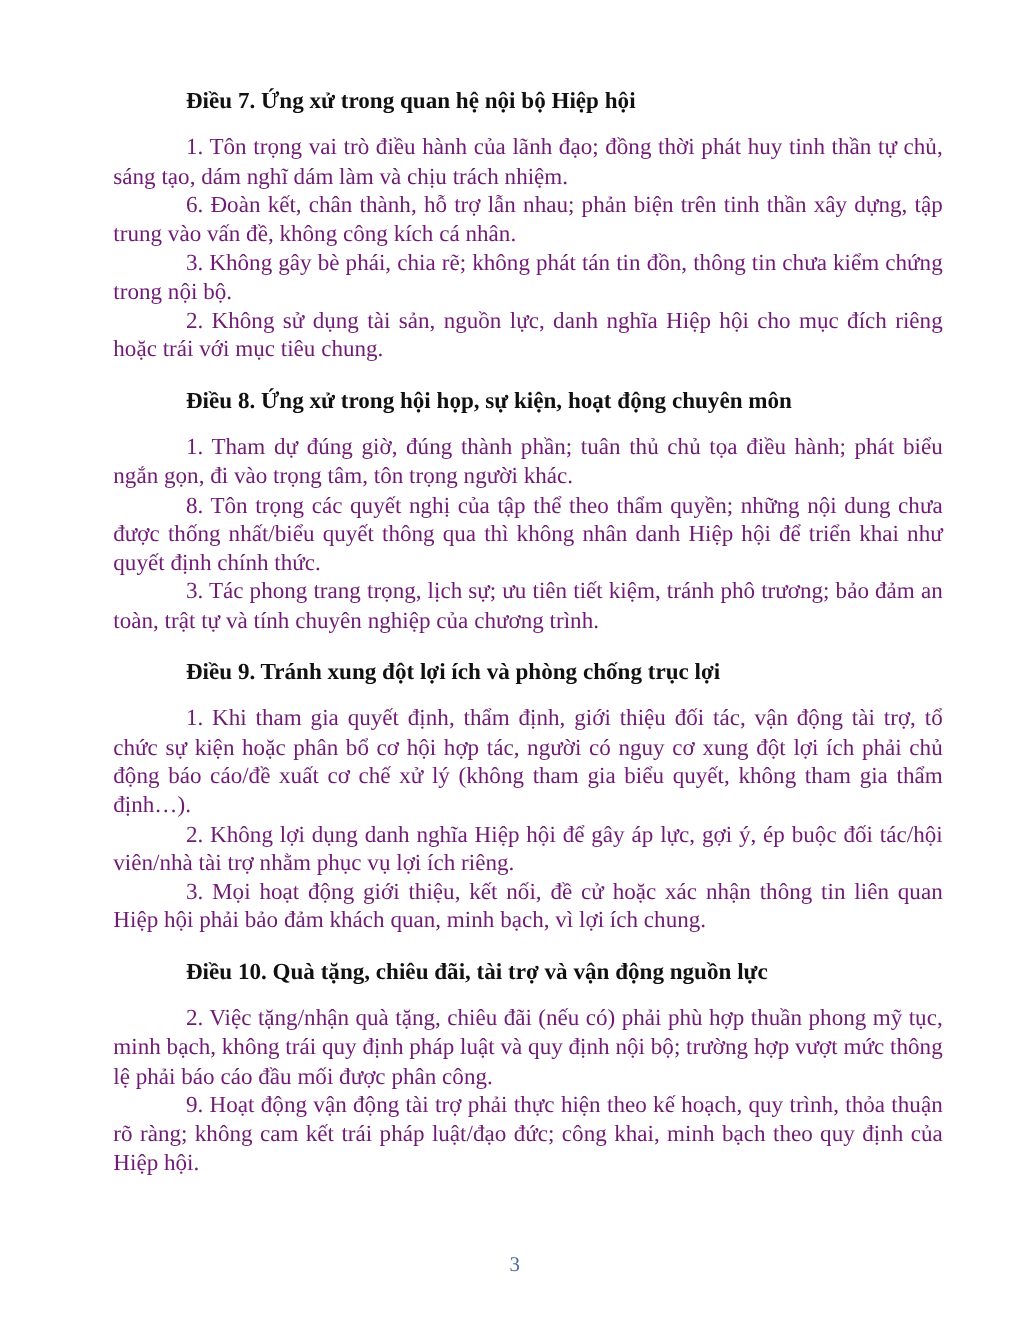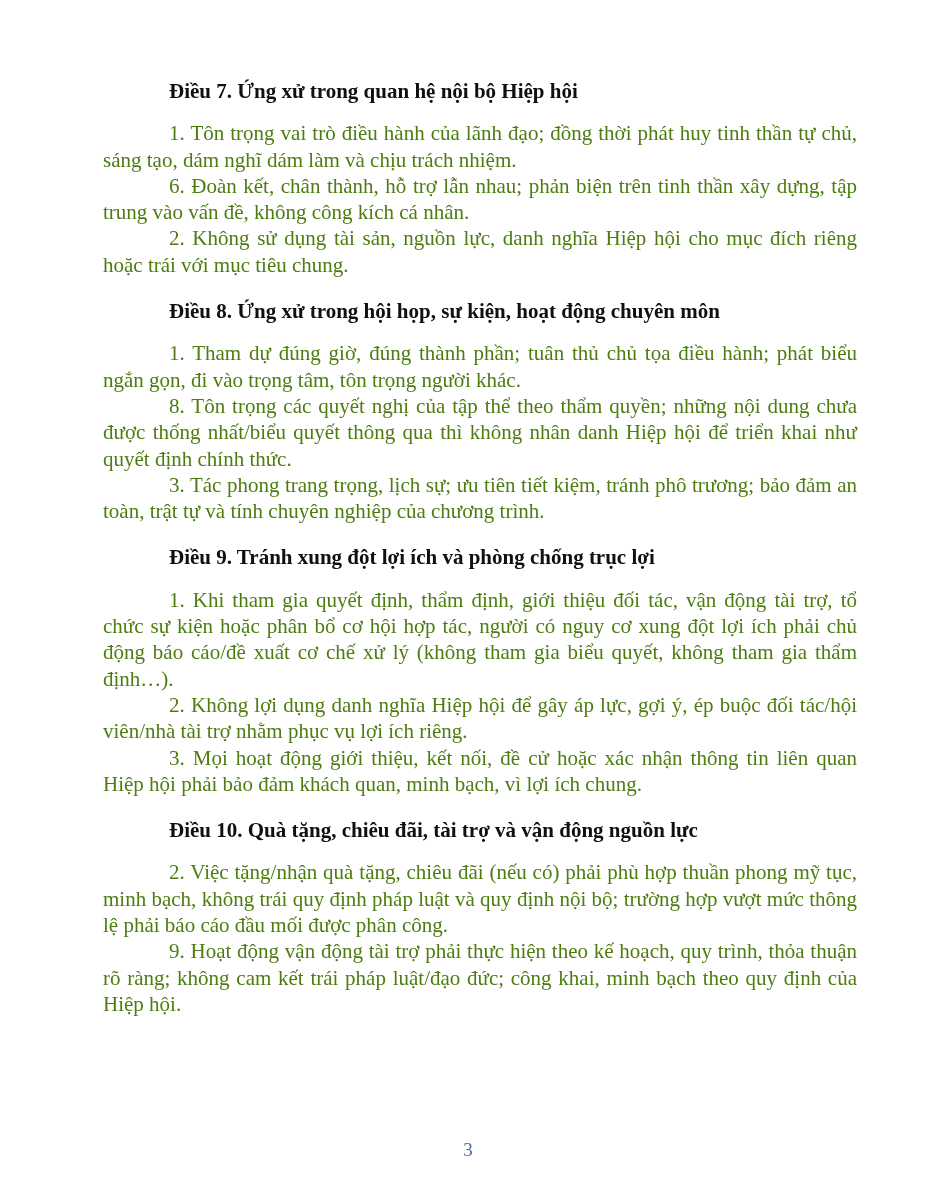--- a/index.html
+++ b/index.html
@@ -32,21 +32,21 @@
   }
   .article-heading.first {
     margin-top: 0;
   }
   .body-par {
     margin: 0;
     font-size: 21px;
     line-height: 26.3px;
     text-align: justify;
     text-indent: 66px;
-    color: #4d7c0f;
+    color: #701a75;
   }
   .page-footer {
     position: absolute;
     left: 91px;
     top: 1138px;
     width: 754px;
     text-align: center;
     font-size: 19px;
     line-height: 24px;
     color: #4a6a9a;
@@ -54,20 +54,21 @@
 </style>
 </head>
 <body>
 
 <div class="page">
   <div class="content">
 
     <h2 class="article-heading first">Điều 7. Ứng xử trong quan hệ nội bộ Hiệp hội</h2>
     <p class="body-par">1. Tôn trọng vai trò điều hành của lãnh đạo; đồng thời phát huy tinh thần tự chủ, sáng tạo, dám nghĩ dám làm và chịu trách nhiệm.</p>
     <p class="body-par">6. Đoàn kết, chân thành, hỗ trợ lẫn nhau; phản biện trên tinh thần xây dựng, tập trung vào vấn đề, không công kích cá nhân.</p>
+    <p class="body-par">3. Không gây bè phái, chia rẽ; không phát tán tin đồn, thông tin chưa kiểm chứng trong nội bộ.</p>
     <p class="body-par">2. Không sử dụng tài sản, nguồn lực, danh nghĩa Hiệp hội cho mục đích riêng hoặc trái với mục tiêu chung.</p>
 
     <h2 class="article-heading">Điều 8. Ứng xử trong hội họp, sự kiện, hoạt động chuyên môn</h2>
     <p class="body-par">1. Tham dự đúng giờ, đúng thành phần; tuân thủ chủ tọa điều hành; phát biểu ngắn gọn, đi vào trọng tâm, tôn trọng người khác.</p>
     <p class="body-par">8. Tôn trọng các quyết nghị của tập thể theo thẩm quyền; những nội dung chưa được thống nhất/biểu quyết thông qua thì không nhân danh Hiệp hội để triển khai như quyết định chính thức.</p>
     <p class="body-par">3. Tác phong trang trọng, lịch sự; ưu tiên tiết kiệm, tránh phô trương; bảo đảm an toàn, trật tự và tính chuyên nghiệp của chương trình.</p>
 
     <h2 class="article-heading">Điều 9. Tránh xung đột lợi ích và phòng chống trục lợi</h2>
     <p class="body-par">1. Khi tham gia quyết định, thẩm định, giới thiệu đối tác, vận động tài trợ, tổ chức sự kiện hoặc phân bổ cơ hội hợp tác, người có nguy cơ xung đột lợi ích phải chủ động báo cáo/đề xuất cơ chế xử lý (không tham gia biểu quyết, không tham gia thẩm định…).</p>
     <p class="body-par">2. Không lợi dụng danh nghĩa Hiệp hội để gây áp lực, gợi ý, ép buộc đối tác/hội viên/nhà tài trợ nhằm phục vụ lợi ích riêng.</p>

